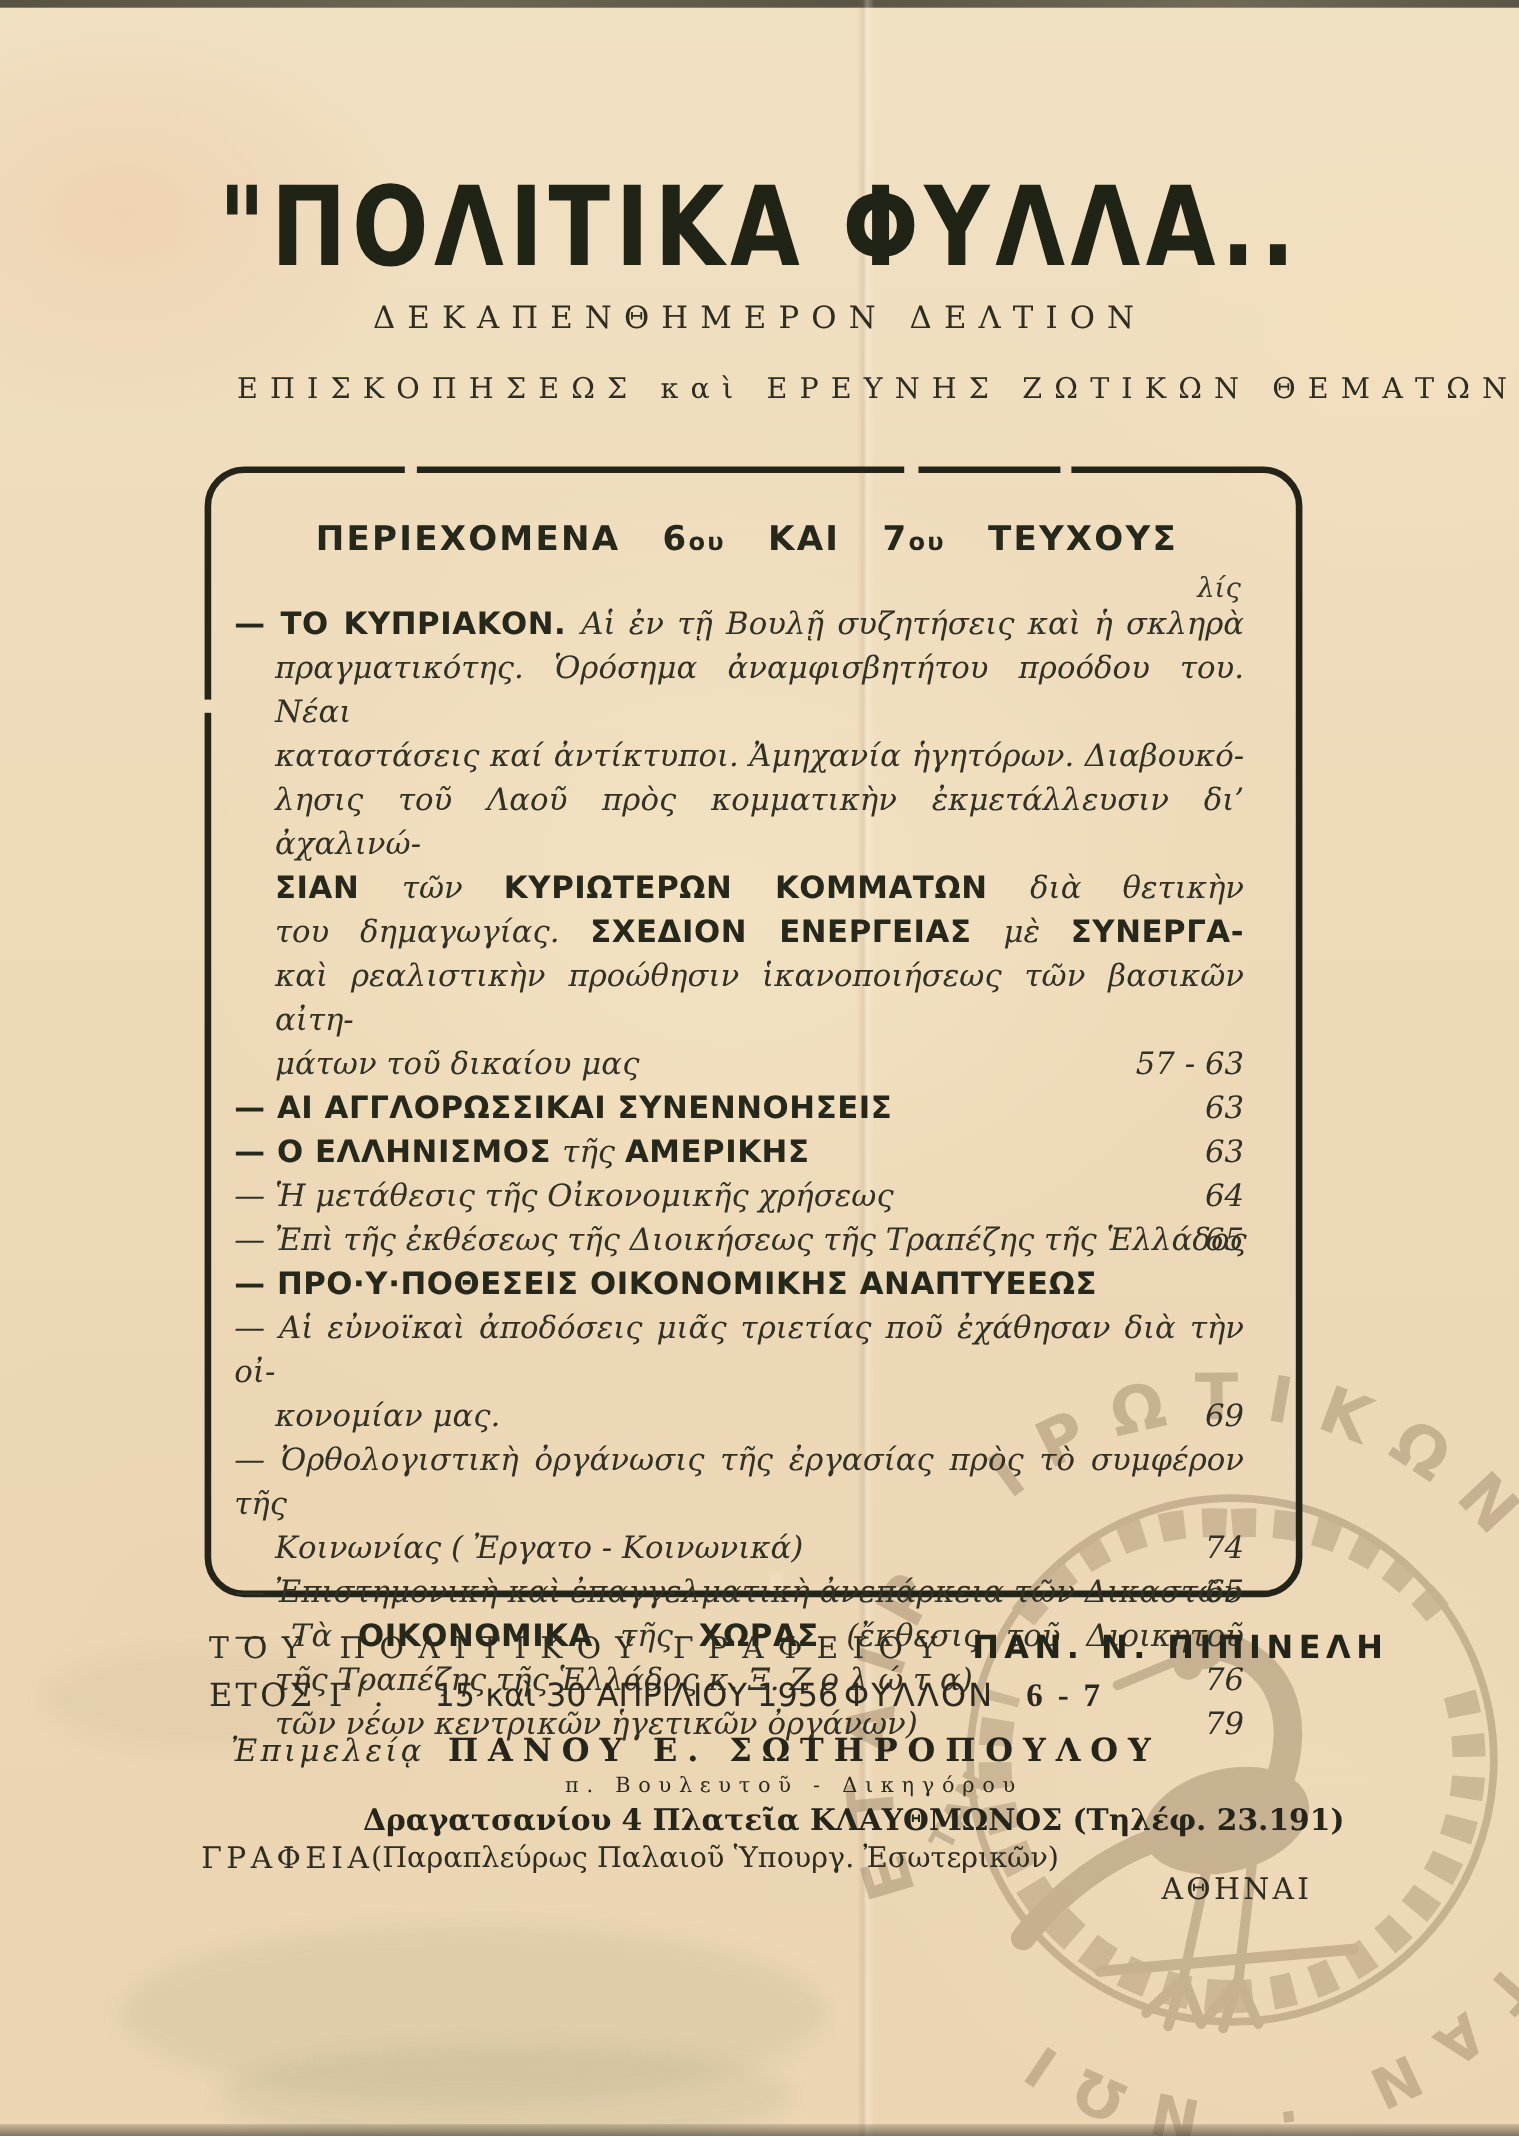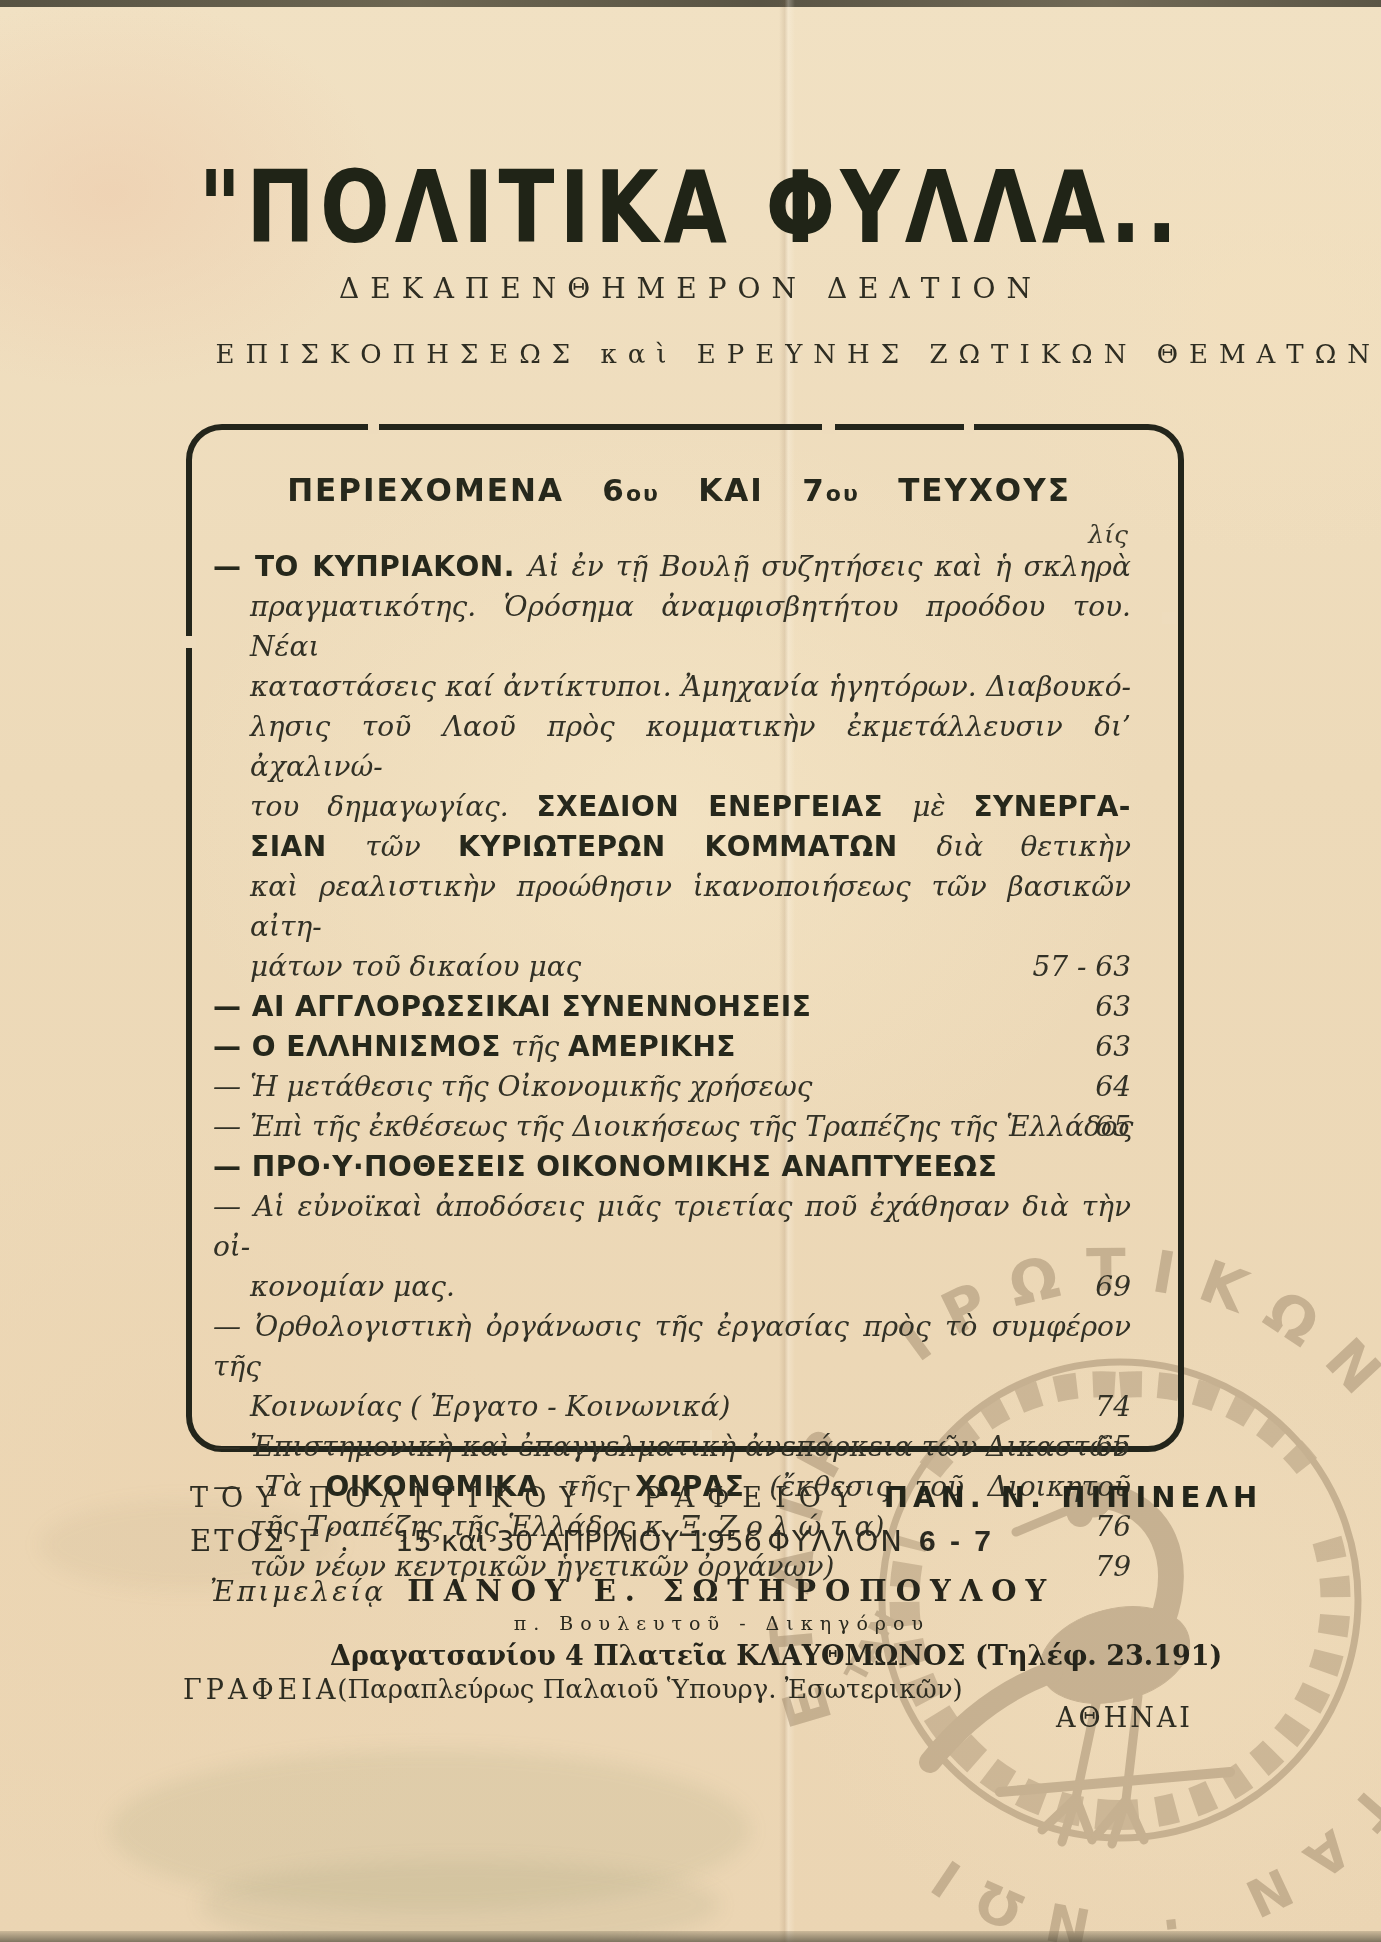--- a/index.html
+++ b/index.html
@@ -64,21 +64,21 @@
   .pagenum{position:absolute;right:0;top:0;font-style:italic;font-size:28px;color:#323126;}
 
   
   .f-office{position:absolute;left:190px;top:1480px;width:750px;text-align:center;white-space:nowrap;}
   .f-office .plain{font-size:27px;letter-spacing:13px;color:#2e2d22;}
   .f-office .name{font-family:"DejaVu Sans",sans-serif;font-weight:bold;font-size:29px;letter-spacing:5px;color:#23251a;margin-left:14px;}
   .f-issue{position:absolute;left:190px;top:1524px;width:750px;text-align:center;white-space:nowrap;color:#2b2a20;}
   .f-issue .etos{font-size:29px;letter-spacing:3px;}
   .f-issue .dates{font-family:"DejaVu Sans",sans-serif;font-size:29px;margin-left:38px;}
   .f-issue .fyllon{font-family:"DejaVu Sans",sans-serif;font-size:29px;letter-spacing:2px;}
-  .f-issue .fno{font-family:Liberation Sans, sans-serif;font-weight:bold;font-size:30px;letter-spacing:3px;margin-left:10px;}
+  .f-issue .fno{font-family:Liberation Serif, serif;font-weight:bold;font-size:30px;letter-spacing:3px;margin-left:24px;}
   .f-editor{position:absolute;left:210px;top:1574px;width:720px;text-align:center;white-space:nowrap;}
   .f-editor .pre{font-style:italic;font-size:28px;letter-spacing:3px;color:#2e2d22;}
   .f-editor .name{font-weight:bold;font-size:29px;letter-spacing:9px;color:#26251b;margin-left:16px;}
   .f-etitle{position:absolute;left:210px;top:1612px;width:720px;text-align:right;
     font-weight:normal;font-size:19px;letter-spacing:7px;color:#2b2a1f;}
   .f-address{position:absolute;left:330px;top:1640px;width:790px;text-align:center;
     font-weight:bold;font-size:27px;color:#26251b;white-space:nowrap;}
   .f-last{position:absolute;left:0;top:1674px;width:100%;height:36px;}
   .f-grafeia{position:absolute;left:183px;font-size:27px;letter-spacing:4px;color:#2e2d22;}
   .f-note{position:absolute;left:330px;width:640px;text-align:center;font-size:26px;color:#2e2d22;white-space:nowrap;}
@@ -162,24 +162,24 @@
       <div class="toc-line indent just">
         <span class="toc-text"><span class="seg-i">πραγματικότης. Ὁρόσημα ἀναμφισβητήτου προόδου του. Νέαι</span></span>
       </div>
       <div class="toc-line indent just">
         <span class="toc-text"><span class="seg-i">καταστάσεις καί ἀντίκτυποι. Ἀμηχανία ἡγητόρων. Διαβουκό-</span></span>
       </div>
       <div class="toc-line indent just">
         <span class="toc-text"><span class="seg-i">λησις τοῦ Λαοῦ πρὸς κομματικὴν ἐκμετάλλευσιν δι’ ἀχαλινώ-</span></span>
       </div>
       <div class="toc-line indent just">
+        <span class="toc-text"><span class="seg-b">ΣΙΑΝ </span><span class="seg-i">τῶν </span><span class="seg-b">ΚΥΡΙΩΤΕΡΩΝ ΚΟΜΜΑΤΩΝ </span><span class="seg-i">διὰ θετικὴν</span></span>
+      </div>
+      <div class="toc-line indent just">
         <span class="toc-text"><span class="seg-i">του δημαγωγίας. </span><span class="seg-b">ΣΧΕΔΙΟΝ ΕΝΕΡΓΕΙΑΣ </span><span class="seg-i">μὲ </span><span class="seg-b">ΣΥΝΕΡΓΑ-</span></span>
-      </div>
-      <div class="toc-line indent just">
-        <span class="toc-text"><span class="seg-b">ΣΙΑΝ </span><span class="seg-i">τῶν </span><span class="seg-b">ΚΥΡΙΩΤΕΡΩΝ ΚΟΜΜΑΤΩΝ </span><span class="seg-i">διὰ θετικὴν</span></span>
       </div>
       <div class="toc-line indent just">
         <span class="toc-text"><span class="seg-i">καὶ ρεαλιστικὴν προώθησιν ἱκανοποιήσεως τῶν βασικῶν αἰτη-</span></span>
       </div>
       <div class="toc-line indent"><span class="toc-text"><span class="seg-i">μάτων τοῦ δικαίου μας</span></span><span class="pagenum">57 - 63</span></div>
       <div class="toc-line"><span class="toc-text"><span class="seg-b">— ΑΙ ΑΓΓΛΟΡΩΣΣΙΚΑΙ ΣΥΝΕΝΝΟΗΣΕΙΣ</span></span><span class="pagenum">63</span></div>
       <div class="toc-line"><span class="toc-text"><span class="seg-b">— Ο ΕΛΛΗΝΙΣΜΟΣ </span><span class="seg-i">τῆς </span><span class="seg-b">ΑΜΕΡΙΚΗΣ</span></span><span class="pagenum">63</span></div>
       <div class="toc-line"><span class="toc-text"><span class="seg-i">— Ἡ μετάθεσις τῆς Οἰκονομικῆς χρήσεως</span></span><span class="pagenum">64</span></div>
       <div class="toc-line"><span class="toc-text"><span class="seg-i">— Ἐπὶ τῆς ἐκθέσεως τῆς Διοικήσεως τῆς Τραπέζης τῆς Ἑλλάδος</span></span><span class="pagenum">65</span></div>
       <div class="toc-line"><span class="toc-text"><span class="seg-b">— ΠΡΟ·Υ·ΠΟΘΕΣΕΙΣ ΟΙΚΟΝΟΜΙΚΗΣ ΑΝΑΠΤΥΕΕΩΣ</span></span></div>

